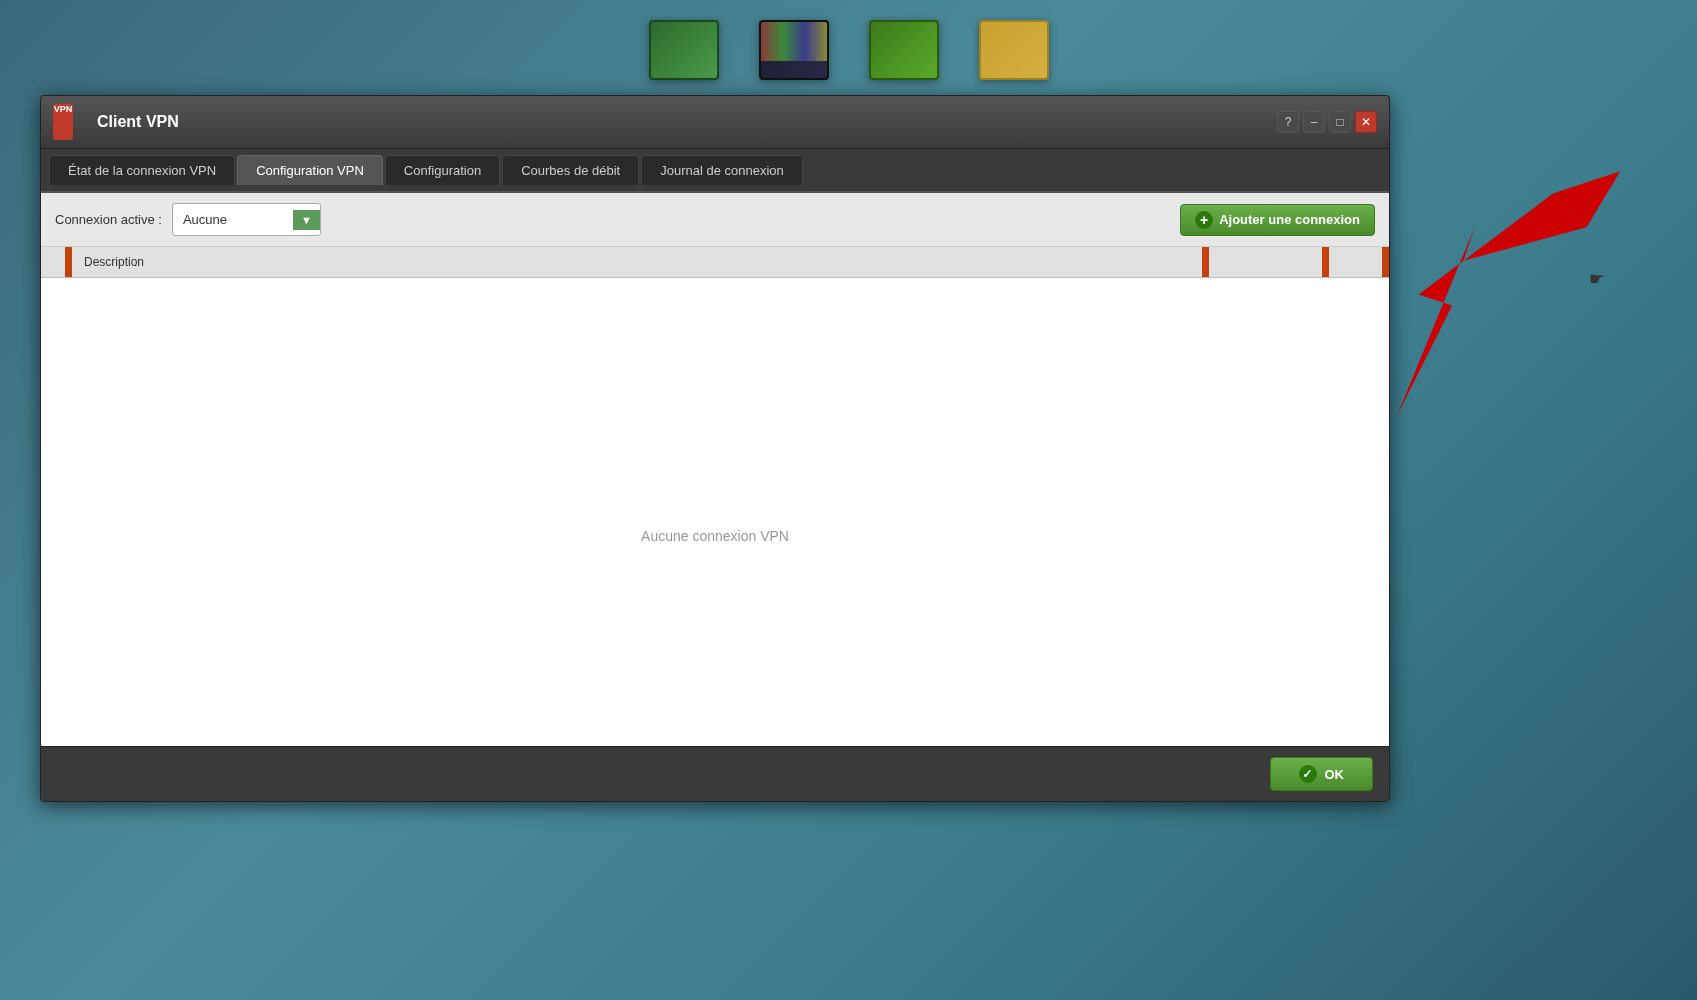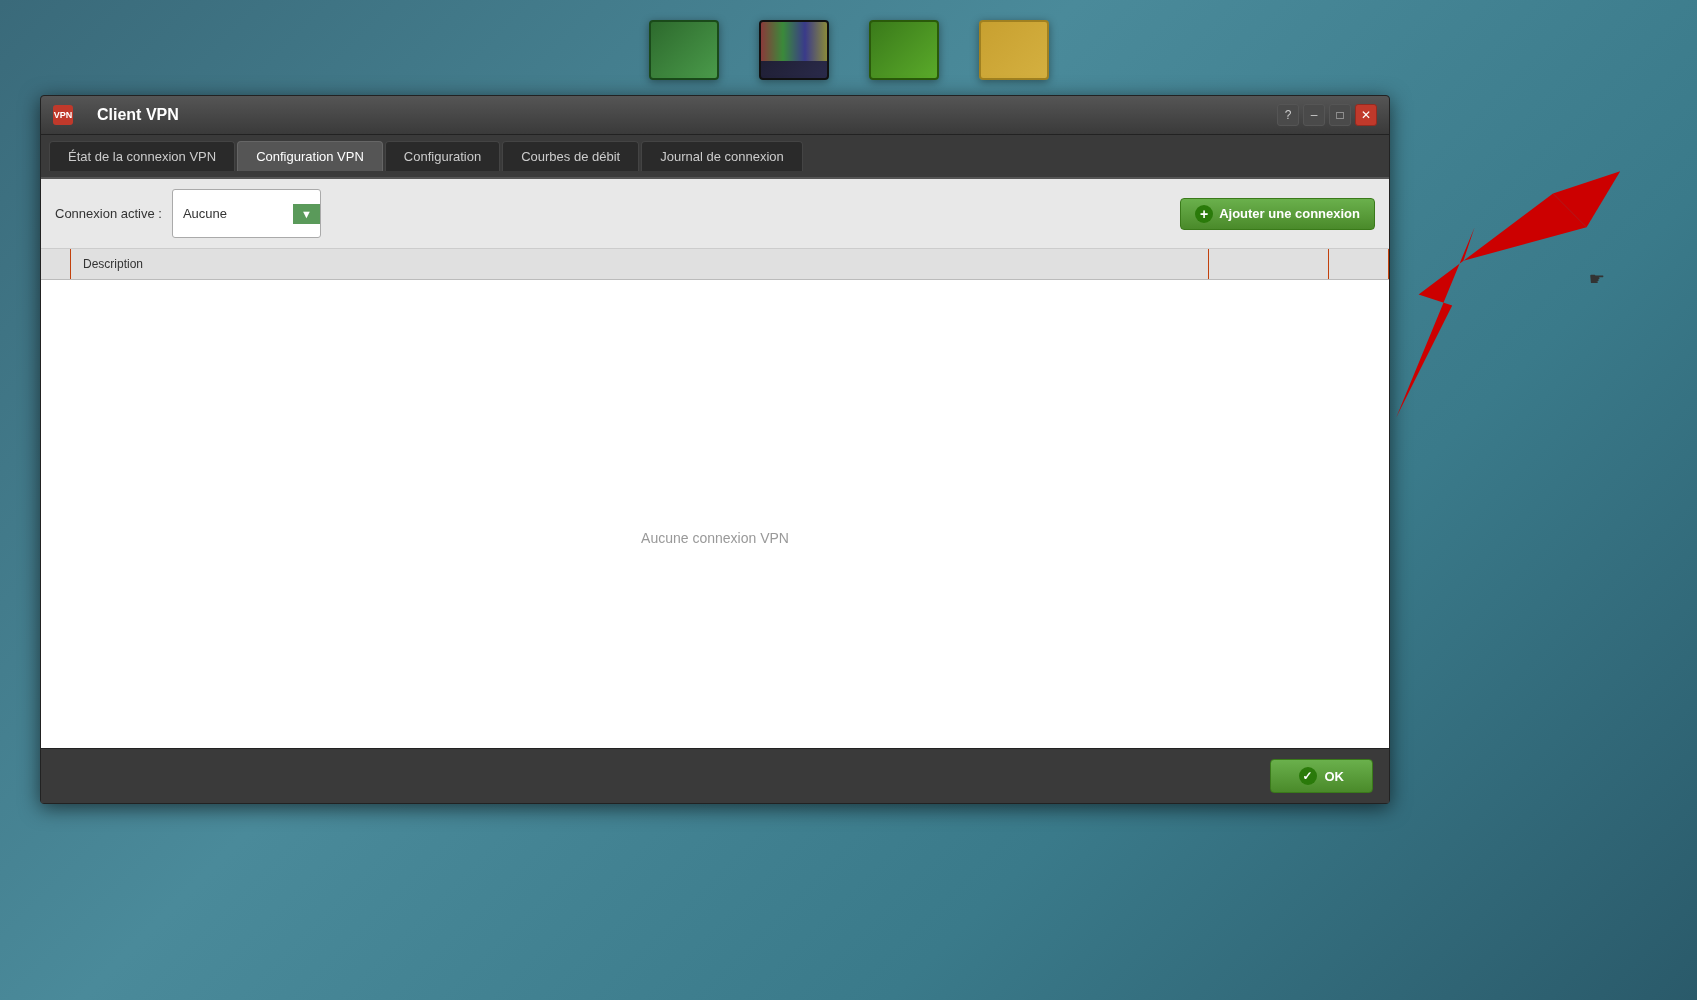--- a/index.html
+++ b/index.html
@@ -90,25 +90,25 @@
     }
 
     .title-bar-left {
       display: flex;
       align-items: center;
       gap: 8px;
     }
 
     .vpn-logo {
       width: 20px;
-      height: 20px;
+      height: 36px;
       background: #c0392b;
       border-radius: 3px;
       display: flex;
-      align-items: center;
+      align-items: flex-start;
       justify-content: center;
       color: white;
       font-size: 9px;
       font-weight: bold;
     }
 
     .title-text {
       color: white;
       font-size: 16px;
       font-weight: bold;
@@ -198,21 +198,21 @@
     .connexion-dropdown {
       display: flex;
       align-items: center;
       background: white;
       border: 1px solid #aaa;
       border-radius: 3px;
       overflow: hidden;
     }
 
     .connexion-value {
-      padding: 16px 10px;
+      padding: 8px 10px;
       font-size: 13px;
       color: #333;
       min-width: 120px;
       border-radius: 7px;
     }
 
     .dropdown-arrow {
       background: #5a9a5a;
       padding: 4px 8px;
       color: white;
@@ -262,21 +262,21 @@
       display: flex;
       border-bottom: 1px solid #bbb;
       padding: 0;
     }
 
     .table-header-cell {
       padding: 8px 12px;
       font-size: 12px;
       color: #333;
       font-weight: normal;
-      border-right: 1px solid #c2410c;
+      border-right: 7px solid #c2410c;
     }
 
     .col-check { width: 30px; }
     .col-desc { flex: 1; }
     .col-extra { width: 120px; }
     .col-actions { width: 60px; }
 
     .table-empty {
       display: flex;
       align-items: center;

